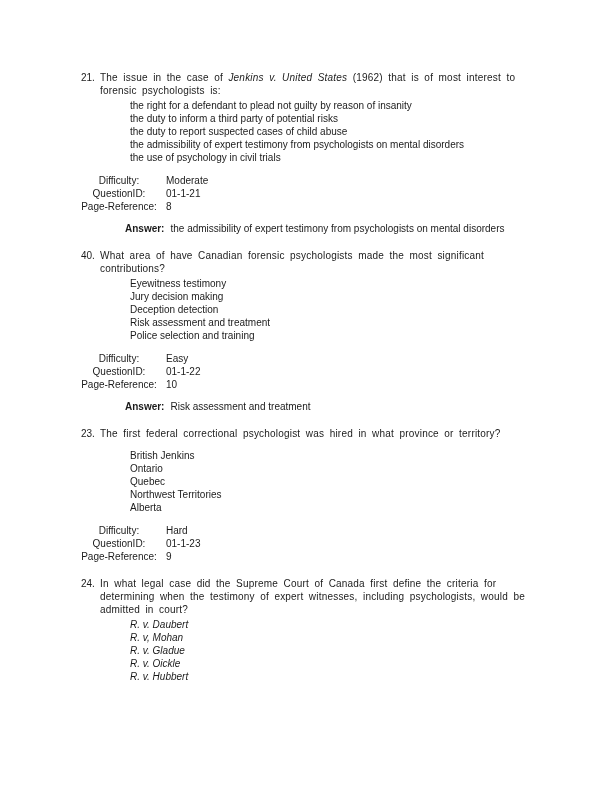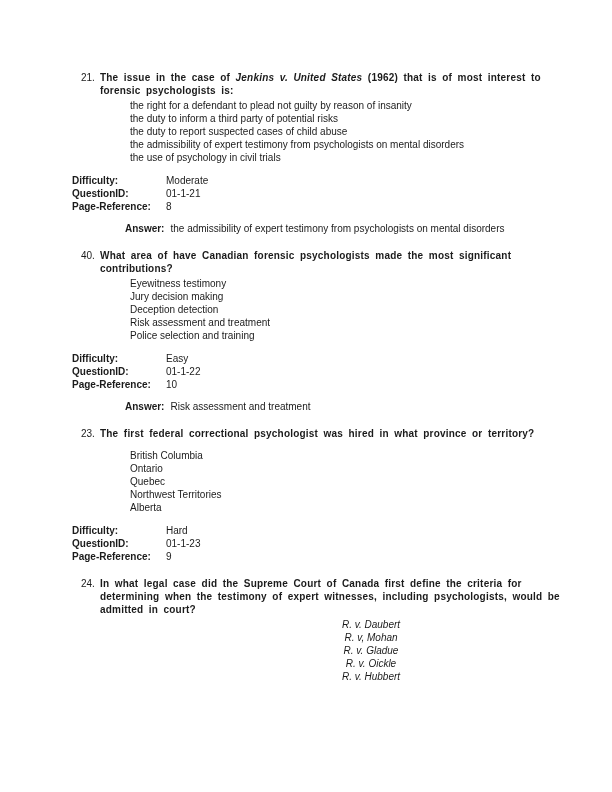--- a/index.html
+++ b/index.html
@@ -12,33 +12,33 @@
     font-size: 10px;
     line-height: 13px;
     color: #1b1b1b;
     overflow: hidden;
   }
   .content { padding-top: 71px; }
   .q-head { display: flex; margin-left: 81px; margin-top: 14px; }
   .q-head.first { margin-top: 0; }
   .qnum { flex: 0 0 19px; font-weight: normal; }
   .qtext {
-    font-weight: bold;
+    font-weight: normal;
     width: 472px;
     word-spacing: 2.5px;
     letter-spacing: 0.2px;
   }
   .qtext i { font-style: italic; }
   .options { margin-left: 130px; margin-top: 2px; }
   .options.gap { margin-top: 9px; }
   .option { white-space: nowrap; }
-  .options.italic .option { font-style: italic; text-align: center; }
+  .options.italic .option { font-style: italic; }
   .meta { margin-left: 72px; margin-top: 10px; }
   .meta-row { display: flex; }
-  .meta-label { flex: 0 0 94px; font-weight: bold; }
+  .meta-label { flex: 0 0 94px; font-weight: normal; text-align: center; }
   .answer-row { margin-left: 105px; margin-top: 9px; }
   .answer-label { font-weight: bold; margin-right: 6px; margin-left: 20px; }
   .footer-pagenum {
     position: absolute;
     left: 0; right: 0;
     top: 738px;
     text-align: center;
     font-weight: bold;
     letter-spacing: 0.5px;
     font-family: Liberation Mono, monospace;
@@ -131,21 +131,21 @@
         <span class="answer-label">Answer:</span><span>Risk assessment and treatment</span>
       </div>
     </div>
 
     <div>
       <div class="q-head">
         <span class="qnum">23.</span>
         <div class="qtext"><span>The first federal correctional psychologist was hired in what province or territory?</span></div>
       </div>
       <div class="options gap">
-        <div class="option">British Columbia</div>
+        <div class="option">British Jenkins</div>
         <div class="option">Ontario</div>
         <div class="option">Quebec</div>
         <div class="option">Northwest Territories</div>
         <div class="option">Alberta</div>
       </div>
       <div class="meta">
         <div class="meta-row">
           <span class="meta-label">Difficulty:</span>
           <span>Hard</span>
         </div>

